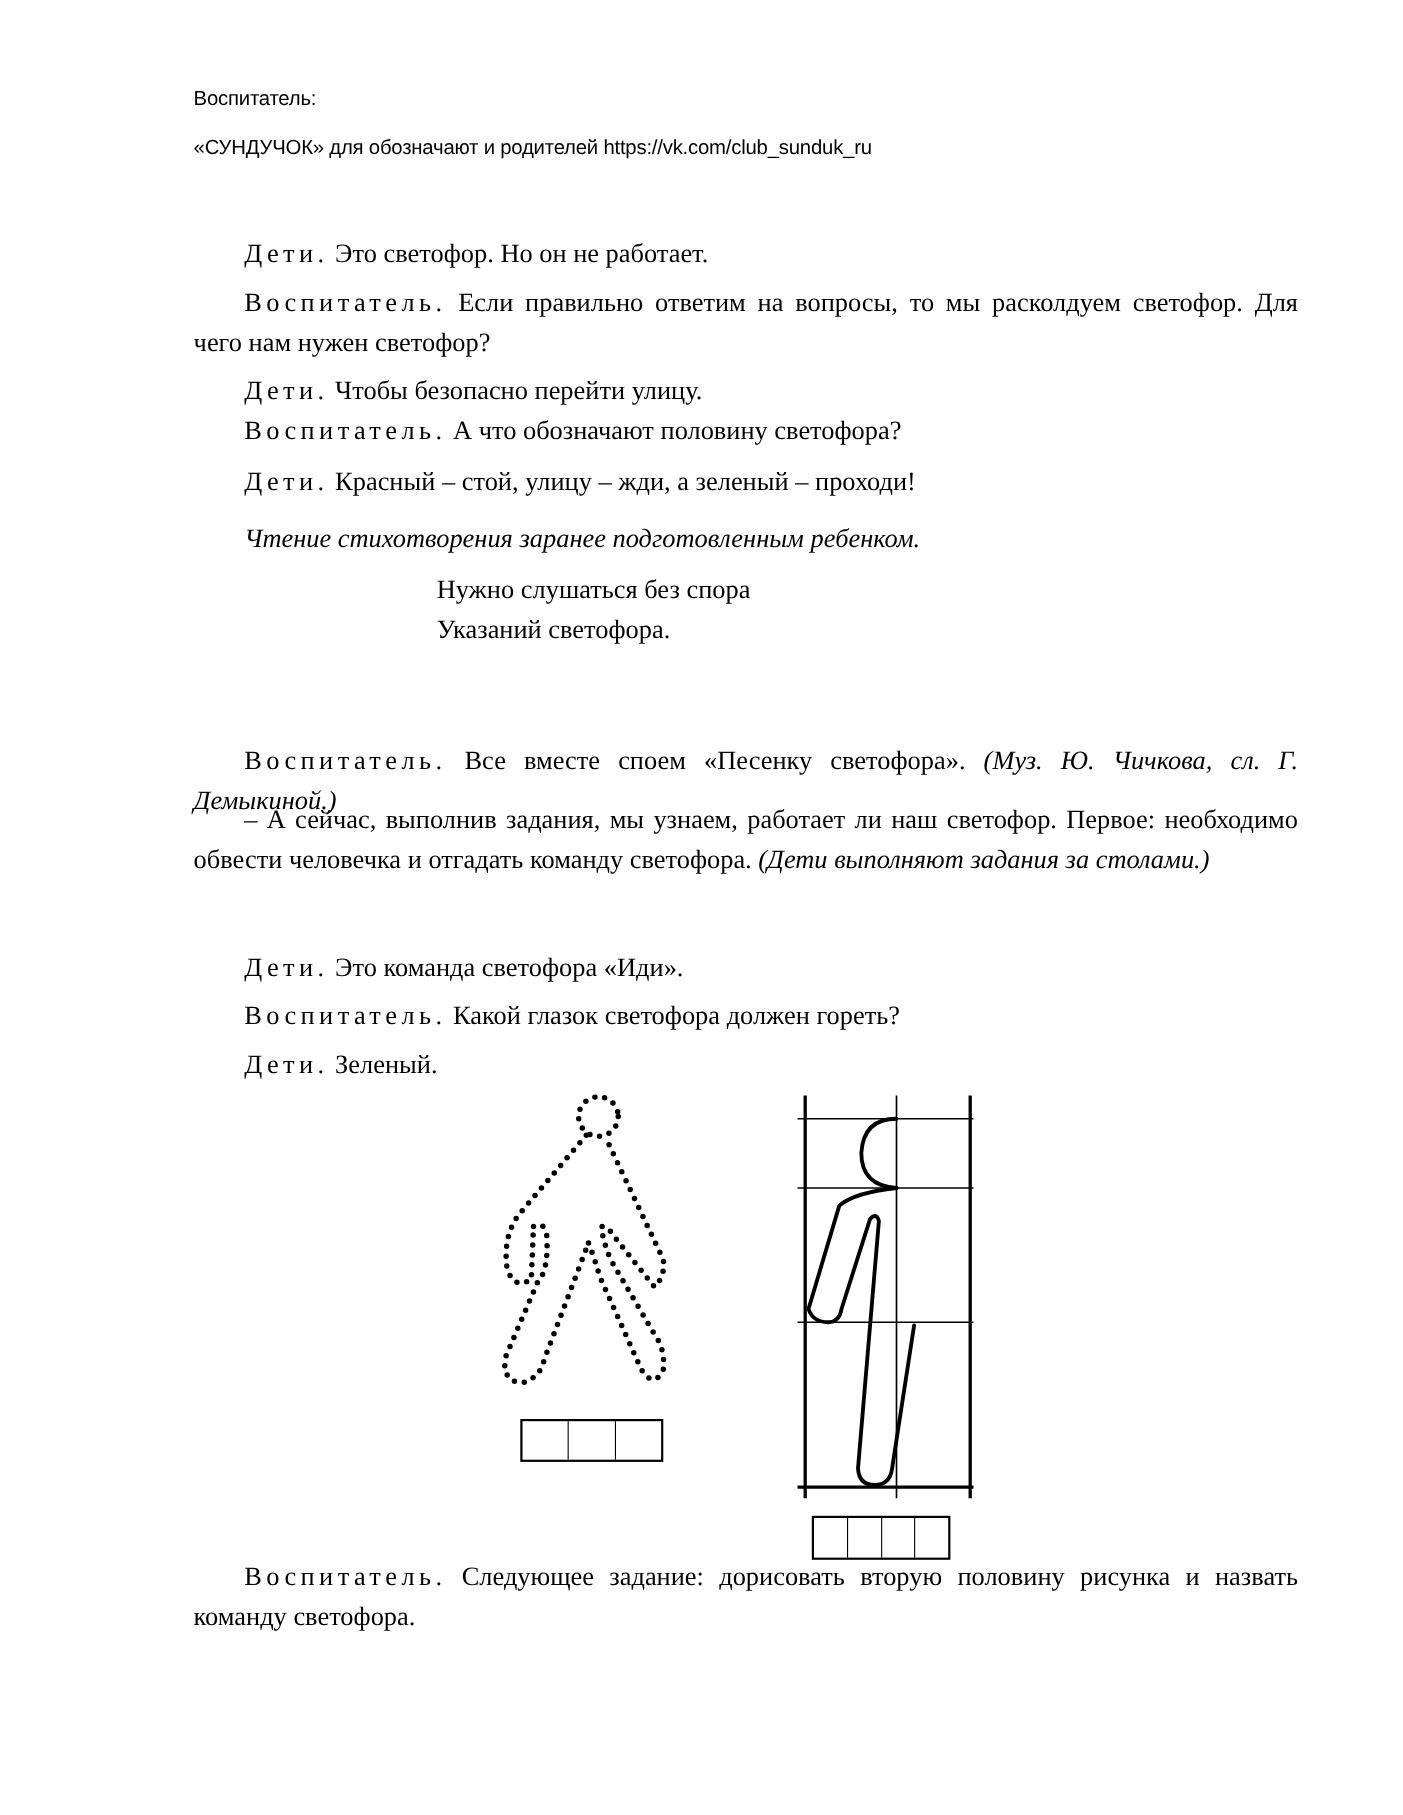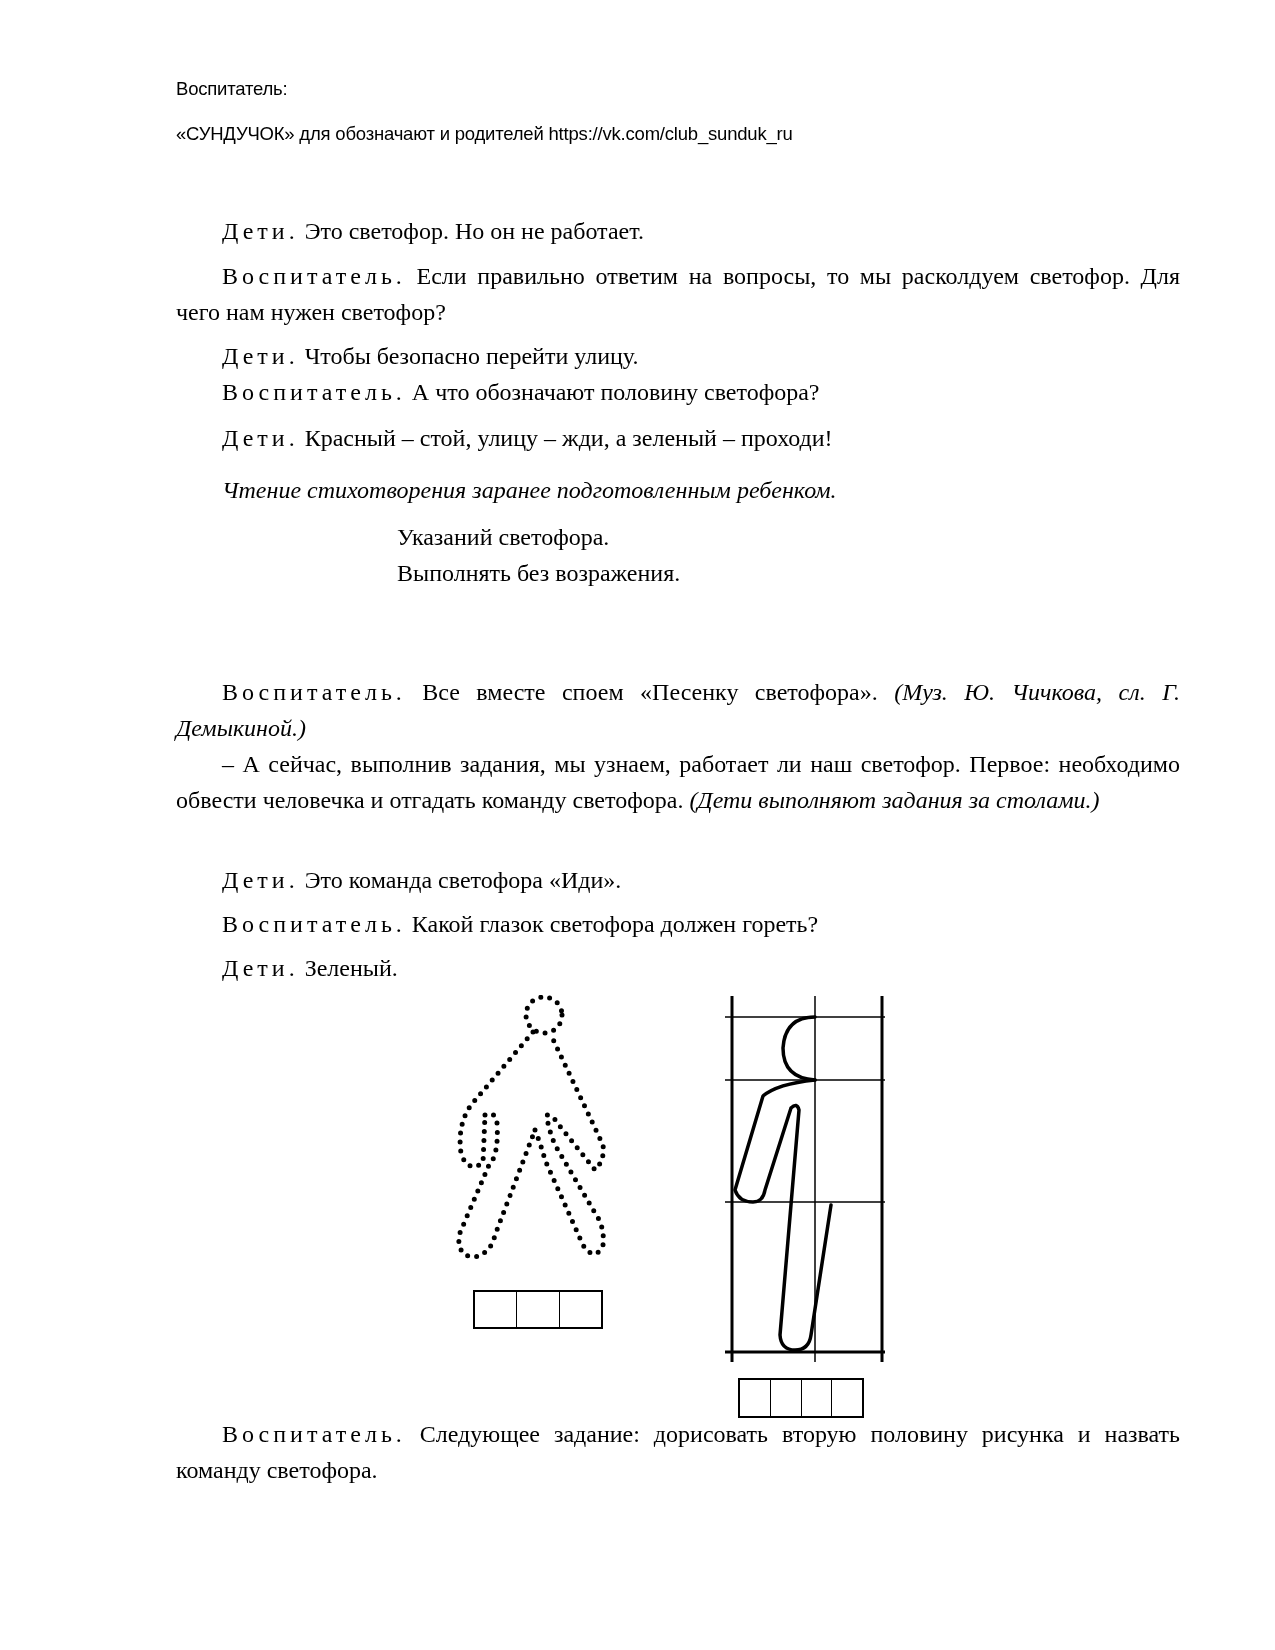--- a/index.html
+++ b/index.html
@@ -28,27 +28,27 @@
 
 <div class="p ind" style="top:338px;"><span class="sp">Дети.</span><span> Чтобы безопасно перейти улицу.</span></div>
 
 <div class="p ind" style="top:374px;"><span class="sp">Воспитатель.</span><span> А что обозначают половину светофора?</span></div>
 
 <div class="p ind" style="top:420px;"><span class="sp">Дети.</span><span> Красный – стой, улицу – жди, а зеленый – проходи!</span></div>
 
 <div class="p ind it" style="top:472px;">Чтение стихотворения заранее подготовленным ребенком.</div>
 
 <div class="verse" style="top:520px;">
+  <div>Нужно слушаться без спора</div>
   <div>Указаний светофора.</div>
-  <div>Выполнять без возражения.</div>
 </div>
 
 <div class="p ind just" style="top:674px;"><span class="sp">Воспитатель.</span><span> Все вместе споем «Песенку светофора». </span><span class="it">(Муз. Ю. Чичкова, сл. Г. Демыкиной.)</span></div>
 
-<div class="p ind just" style="top:746px;"><span>– А сейчас, выполнив задания, мы узнаем, работает ли наш светофор. Первое: необходимо обвести человечка и отгадать команду светофора. </span><span class="it">(Дети выполняют задания за столами.)</span></div>
+<div class="p ind just" style="top:728px;"><span>– А сейчас, выполнив задания, мы узнаем, работает ли наш светофор. Первое: необходимо обвести человечка и отгадать команду светофора. </span><span class="it">(Дети выполняют задания за столами.)</span></div>
 
 <div class="p ind" style="top:862px;"><span class="sp">Дети.</span><span> Это команда светофора «Иди».</span></div>
 
 <div class="p ind" style="top:906px;"><span class="sp">Воспитатель.</span><span> Какой глазок светофора должен гореть?</span></div>
 
 <div class="p ind" style="top:950px;"><span class="sp">Дети.</span><span> Зеленый.</span></div>
 
 <svg class="fig" style="left:455px; top:995px;" width="160" height="280" viewBox="0 0 160 280">
   <g fill="none" stroke="#000" stroke-width="5" stroke-linecap="round" stroke-dasharray="0 9">
     <circle cx="89" cy="20" r="18"></circle>

